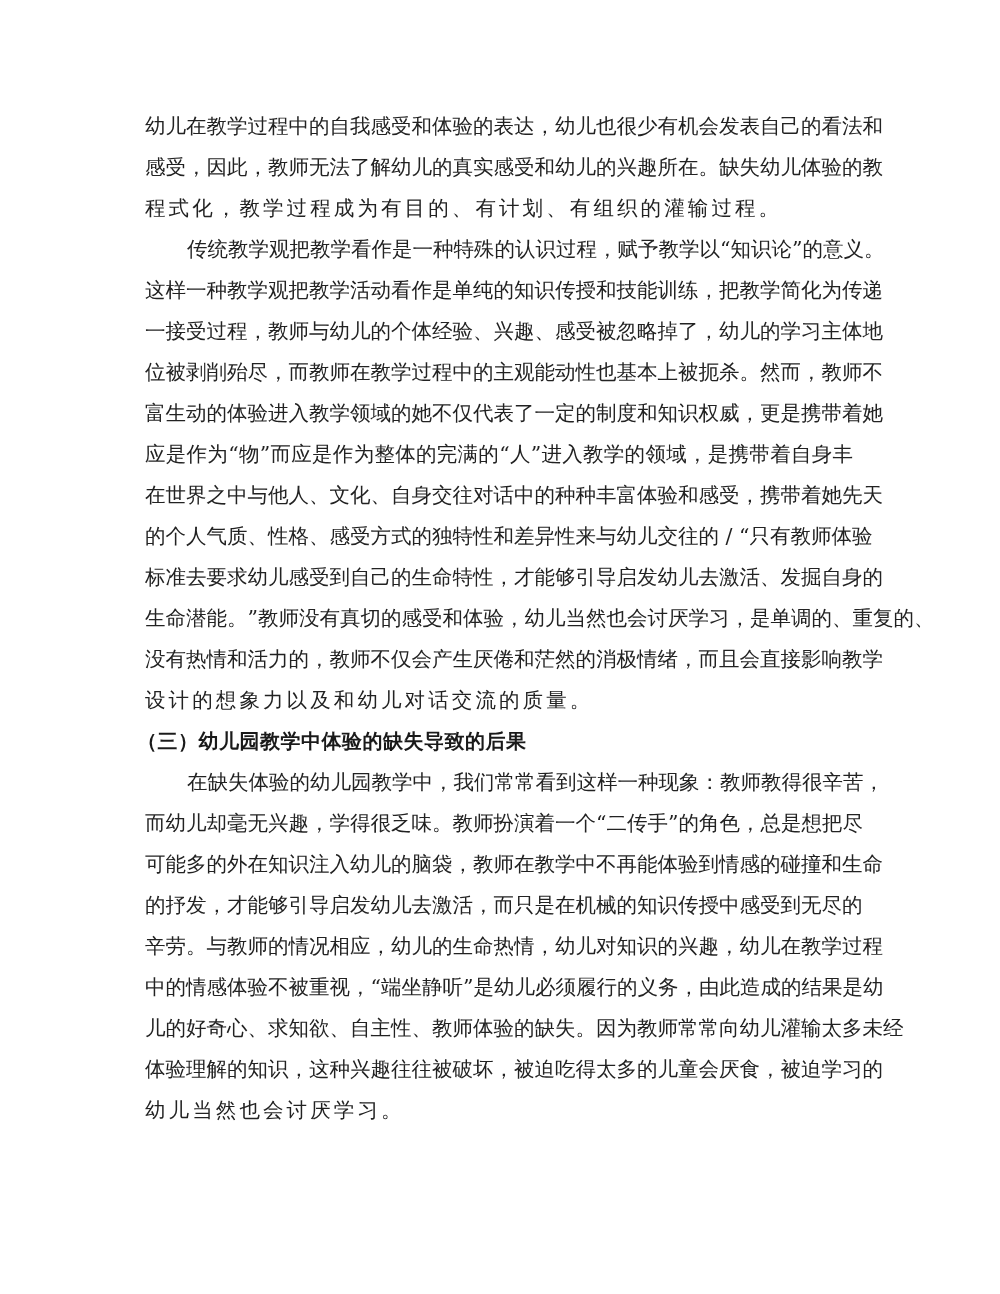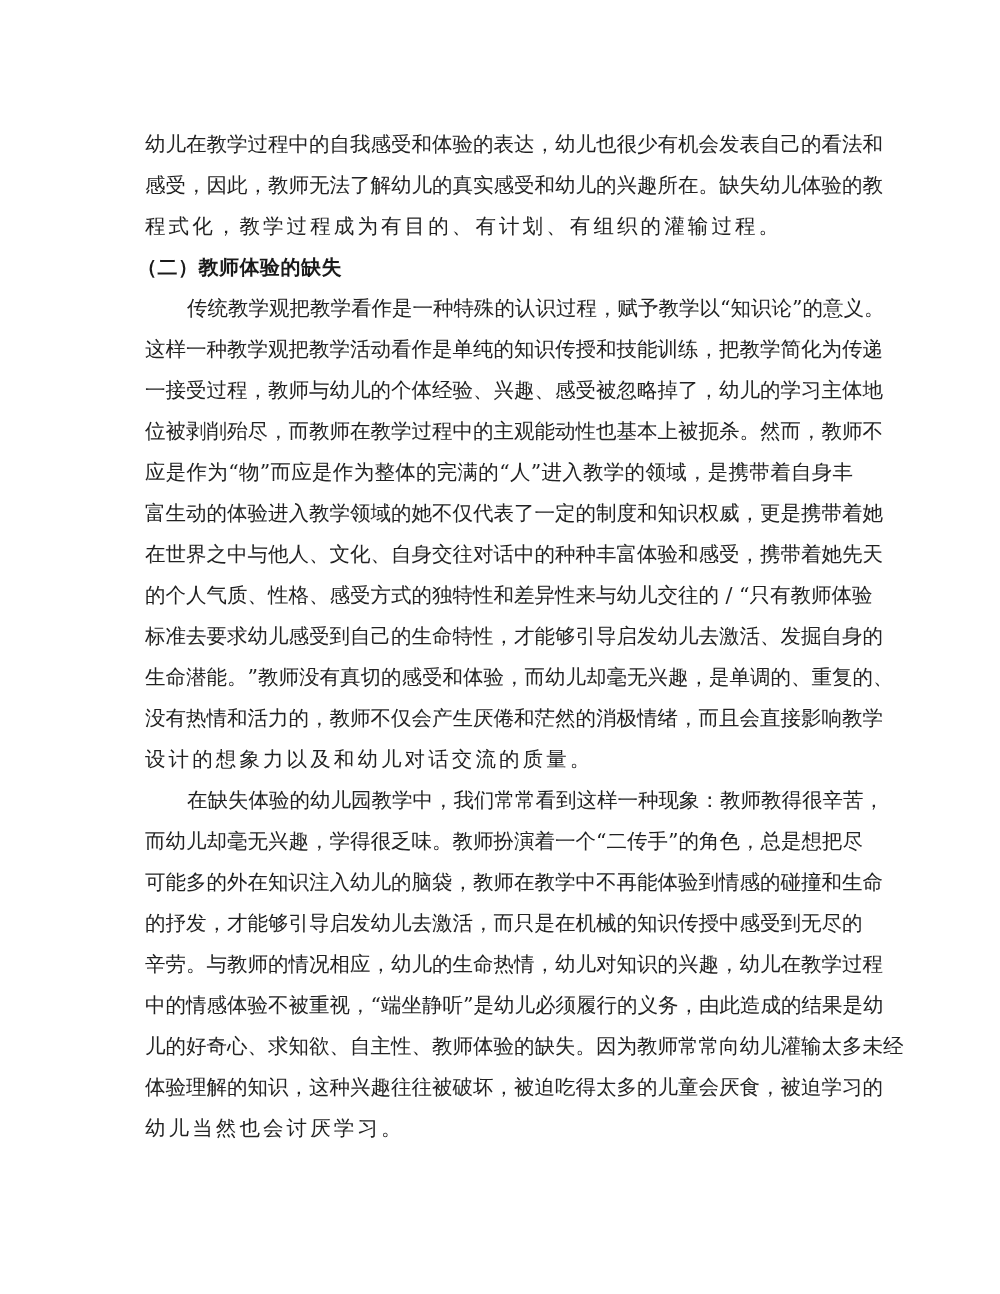--- a/index.html
+++ b/index.html
@@ -1,20 +1,20 @@
 <!DOCTYPE html>
 <html><head>
 <meta charset="utf-8">
 <style>
   html, body { margin: 0; padding: 0; background: #ffffff; }
   body { width: 1000px; height: 1294px; position: relative; overflow: hidden; }
   .page {
     position: absolute;
     left: 145px;
-    top: 124px;
+    top: 106px;
     width: 720px;
     font-family: "DejaVu Serif", "Liberation Serif", serif;
     font-size: 20.5px;
     color: #222222;
   }
   .line {
     height: 41px;
     line-height: 41px;
     white-space: nowrap;
     letter-spacing: 3.1px;
@@ -39,36 +39,36 @@
 
 <div class="page">
 
   <div>
     <div class="line justify">幼儿在教学过程中的自我感受和体验的表达，幼儿也很少有机会发表自己的看法和</div>
     <div class="line justify">感受，因此，教师无法了解幼儿的真实感受和幼儿的兴趣所在。缺失幼儿体验的教</div>
     <div class="line">程式化，教学过程成为有目的、有计划、有组织的灌输过程。</div>
   </div>
 
   <div>
-    <div class="heading">（二）教师体验的缺失</div>
     <div class="line indent justify">传统教学观把教学看作是一种特殊的认识过程，赋予教学以“知识论”的意义。</div>
     <div class="line justify">这样一种教学观把教学活动看作是单纯的知识传授和技能训练，把教学简化为传递</div>
     <div class="line justify">一接受过程，教师与幼儿的个体经验、兴趣、感受被忽略掉了，幼儿的学习主体地</div>
     <div class="line justify">位被剥削殆尽，而教师在教学过程中的主观能动性也基本上被扼杀。然而，教师不</div>
+    <div class="line justify">富生动的体验进入教学领域的她不仅代表了一定的制度和知识权威，更是携带着她</div>
     <div class="line justify">应是作为“物”而应是作为整体的完满的“人”进入教学的领域，是携带着自身丰</div>
-    <div class="line justify">富生动的体验进入教学领域的她不仅代表了一定的制度和知识权威，更是携带着她</div>
     <div class="line justify">在世界之中与他人、文化、自身交往对话中的种种丰富体验和感受，携带着她先天</div>
     <div class="line justify">的个人气质、性格、感受方式的独特性和差异性来与幼儿交往的 / “只有教师体验</div>
     <div class="line justify">标准去要求幼儿感受到自己的生命特性，才能够引导启发幼儿去激活、发掘自身的</div>
-    <div class="line justify">生命潜能。”教师没有真切的感受和体验，而幼儿却毫无兴趣，是单调的、重复的、</div>
+    <div class="line justify">生命潜能。”教师没有真切的感受和体验，幼儿当然也会讨厌学习，是单调的、重复的、</div>
     <div class="line justify">没有热情和活力的，教师不仅会产生厌倦和茫然的消极情绪，而且会直接影响教学</div>
     <div class="line">设计的想象力以及和幼儿对话交流的质量。</div>
   </div>
 
   <div>
+    <div class="heading">（三）幼儿园教学中体验的缺失导致的后果</div>
     <div class="line indent justify">在缺失体验的幼儿园教学中，我们常常看到这样一种现象：教师教得很辛苦，</div>
     <div class="line justify">而幼儿却毫无兴趣，学得很乏味。教师扮演着一个“二传手”的角色，总是想把尽</div>
     <div class="line justify">可能多的外在知识注入幼儿的脑袋，教师在教学中不再能体验到情感的碰撞和生命</div>
     <div class="line justify">的抒发，才能够引导启发幼儿去激活，而只是在机械的知识传授中感受到无尽的</div>
     <div class="line justify">辛劳。与教师的情况相应，幼儿的生命热情，幼儿对知识的兴趣，幼儿在教学过程</div>
     <div class="line justify">中的情感体验不被重视，“端坐静听”是幼儿必须履行的义务，由此造成的结果是幼</div>
     <div class="line justify">儿的好奇心、求知欲、自主性、教师体验的缺失。因为教师常常向幼儿灌输太多未经</div>
     <div class="line justify">体验理解的知识，这种兴趣往往被破坏，被迫吃得太多的儿童会厌食，被迫学习的</div>
     <div class="line">幼儿当然也会讨厌学习。</div>
   </div>

